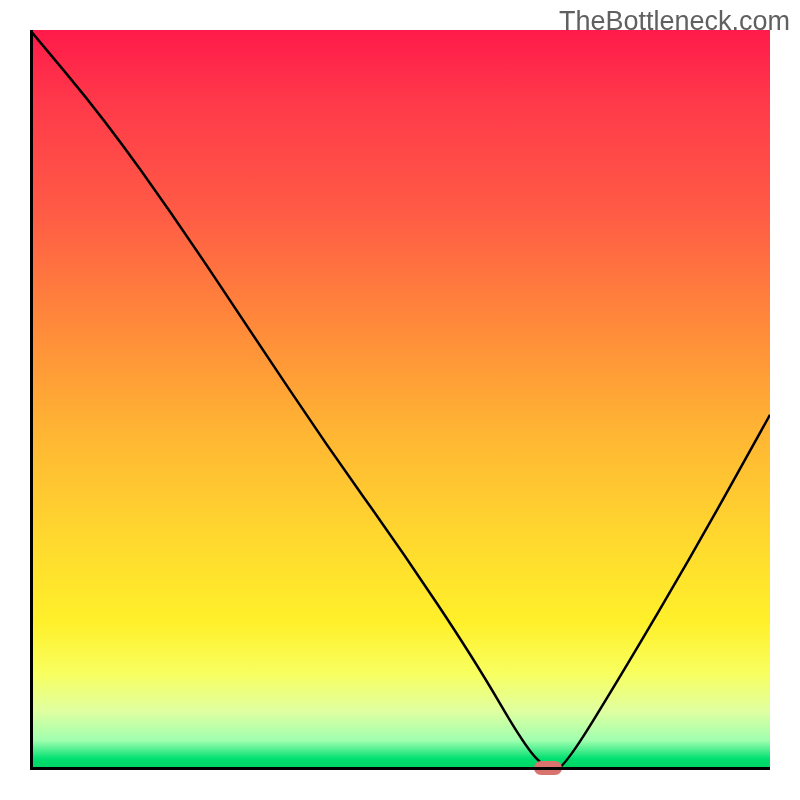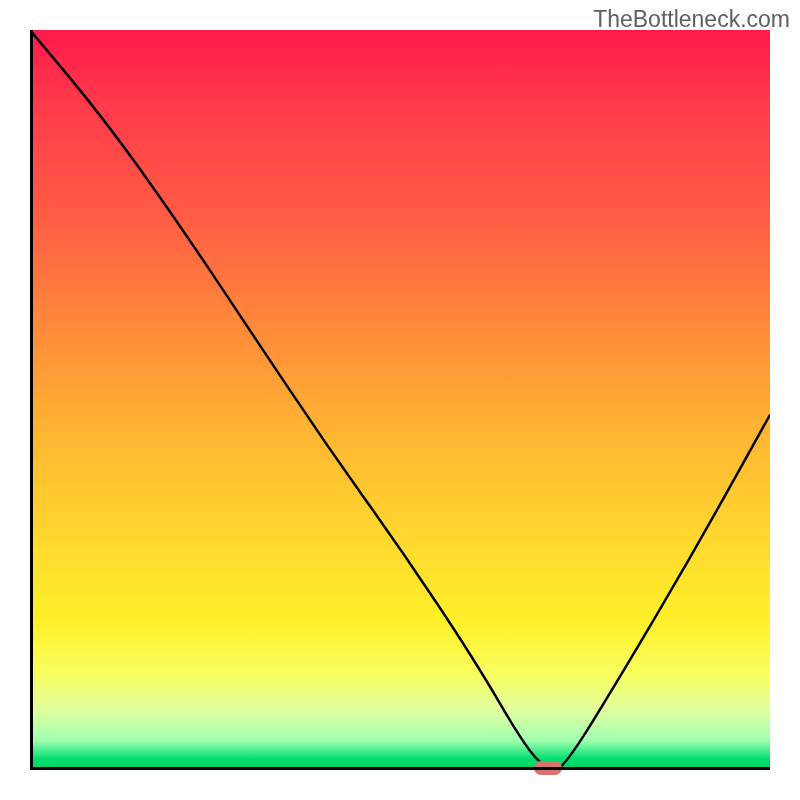--- a/index.html
+++ b/index.html
@@ -8,21 +8,21 @@
     height: 800px;
     position: relative;
     font-family: Arial, sans-serif;
     overflow: hidden;
   }
   .watermark {
     position: absolute;
     top: 6px;
     right: 10px;
     color: #606060;
-    font-size: 23px;
+    font-size: 27px;
     font-family: Arial, sans-serif;
     z-index: 10;
   }
   .chart-container {
     position: absolute;
     top: 30px;
     left: 30px;
     width: 740px;
     height: 740px;
   }

